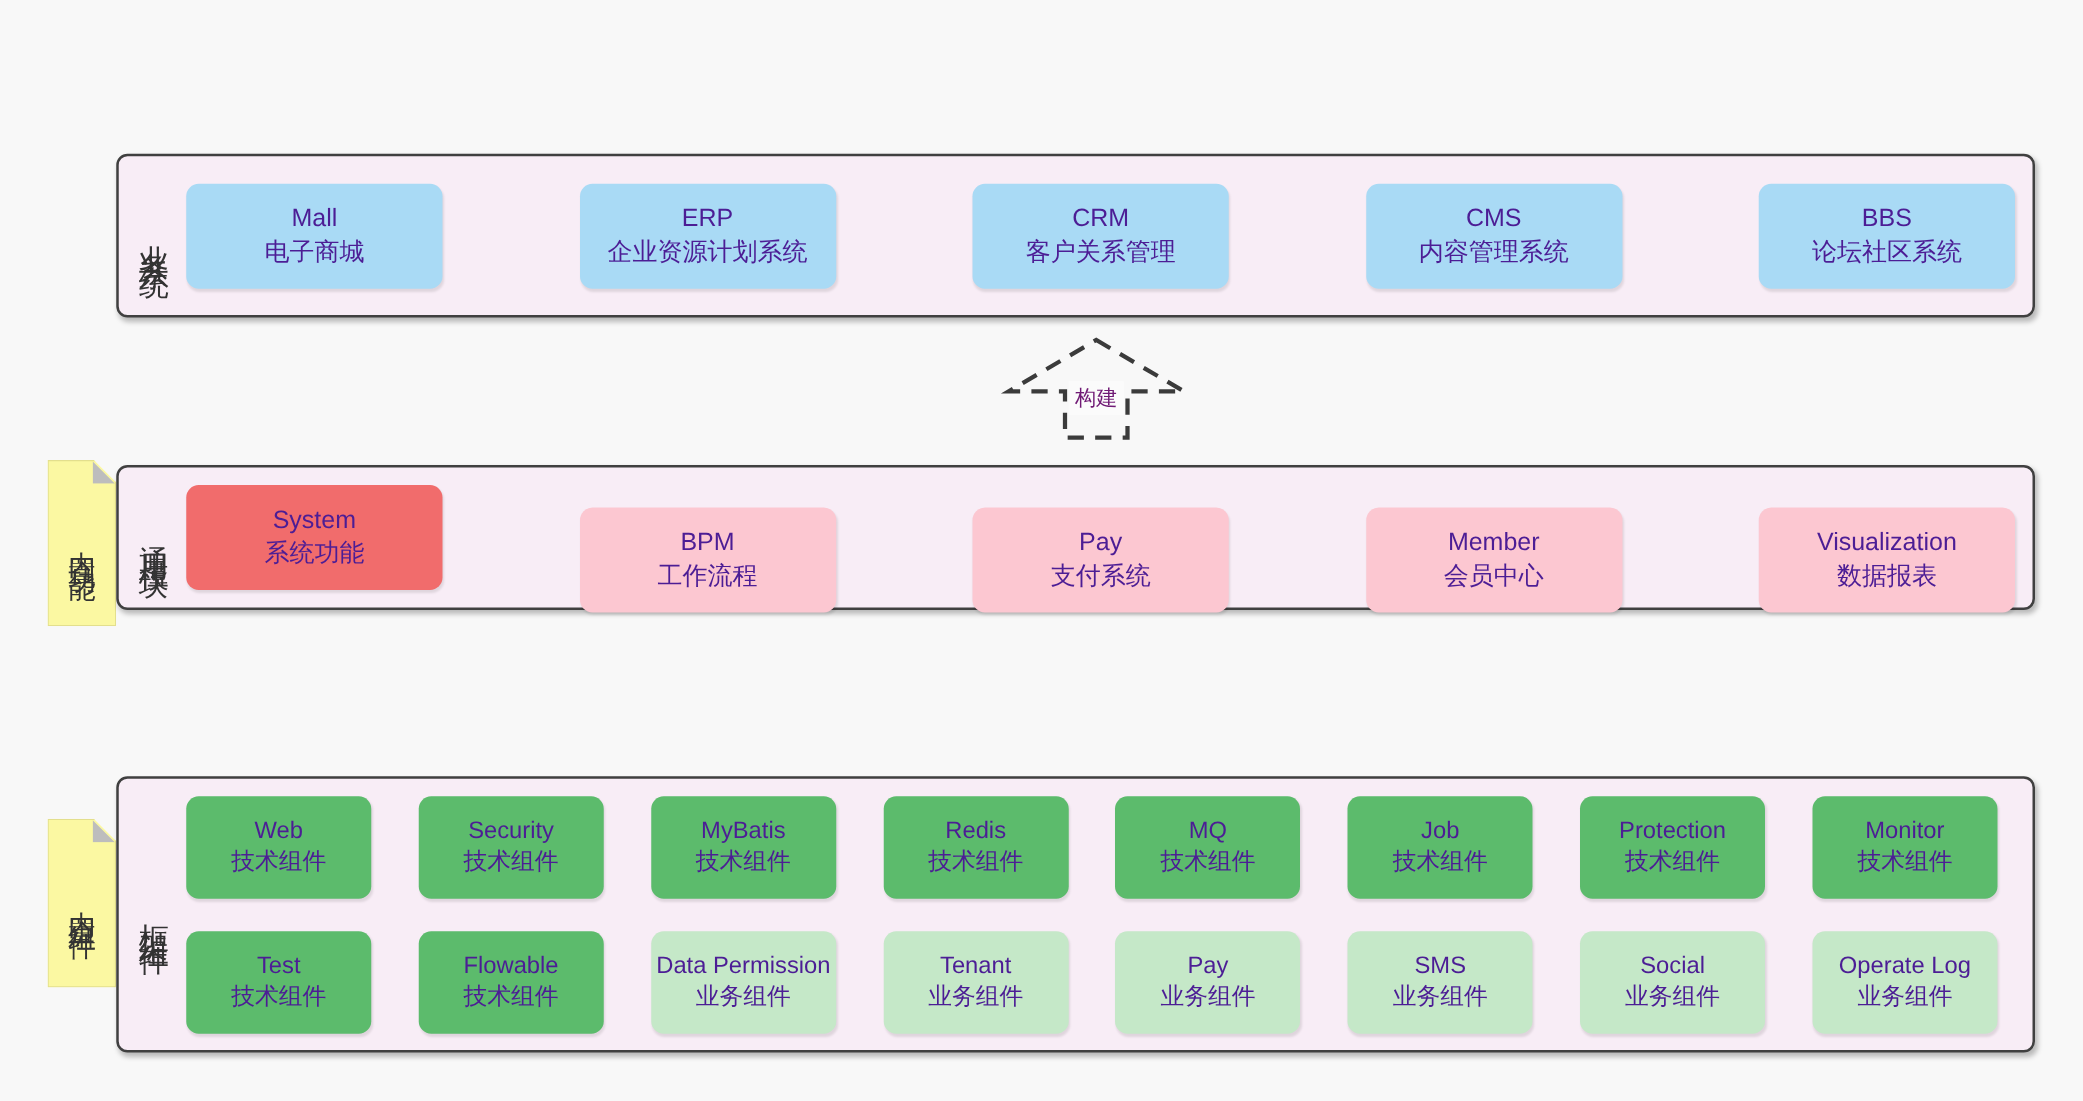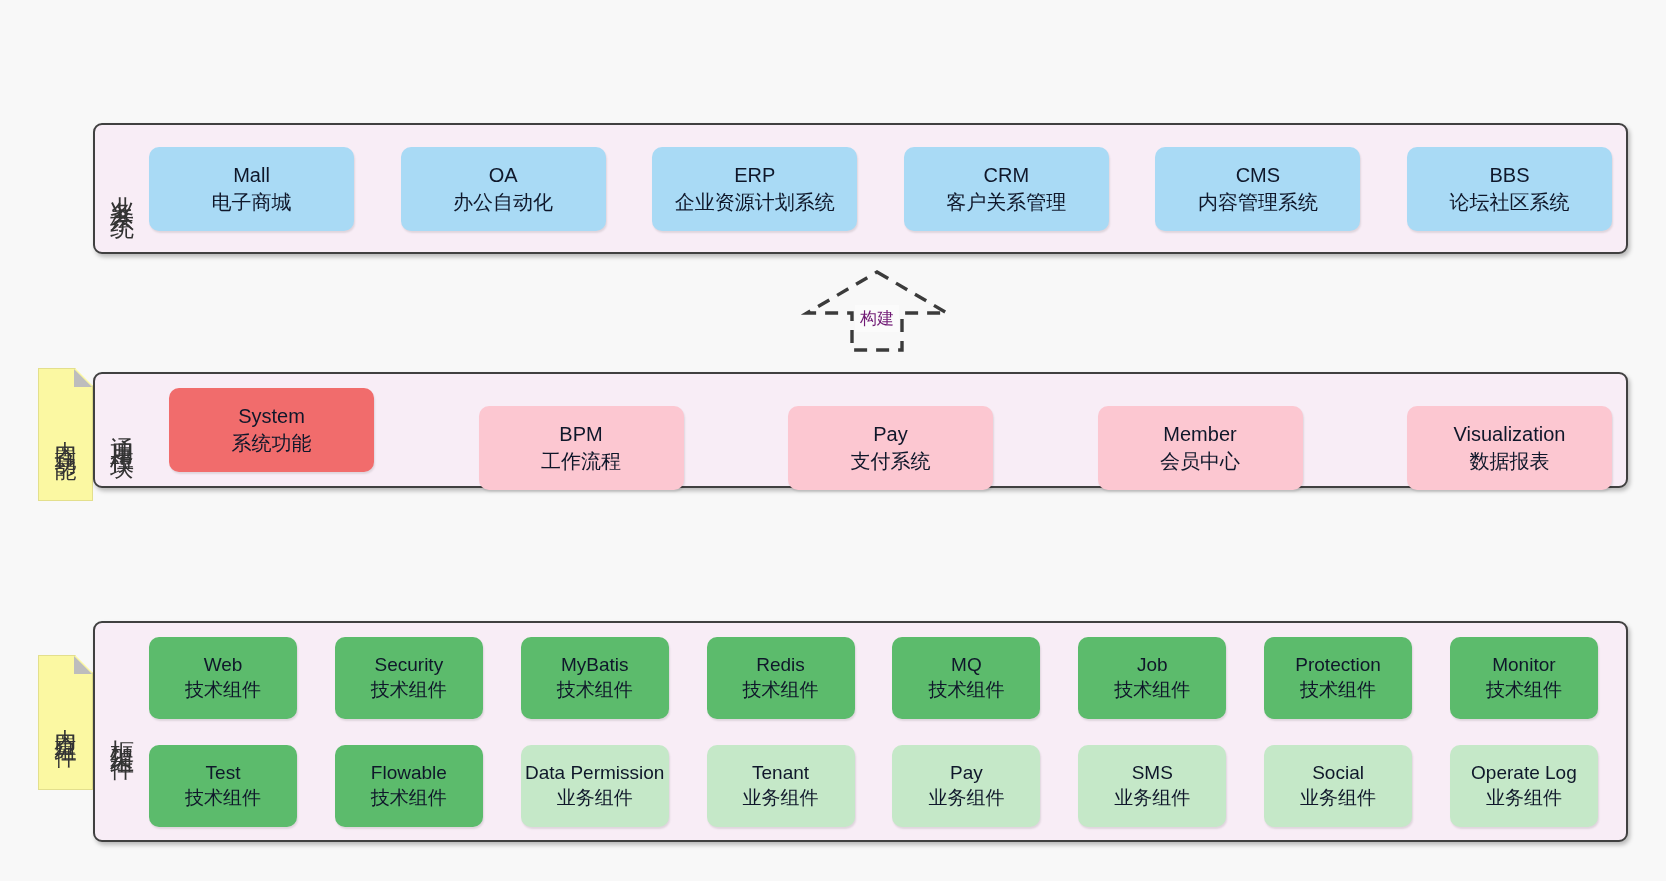--- a/index.html
+++ b/index.html
@@ -10,35 +10,35 @@
     color:#333;
   }
   
   .layer{
     position:absolute;left:93px;width:1535px;box-sizing:border-box;
     background:#f8edf6;border:2px solid #404040;border-radius:9px;
     box-shadow:2px 3px 4px rgba(0,0,0,0.25);
     display:flex;z-index:2;
   }
   .layer-top{top:123px;height:131px;}
-  .layer-mid{top:372px;height:116px;gap:20px;}
+  .layer-mid{top:372px;height:116px;}
   .layer-bot{top:621px;height:221px;}
   .layer-label{flex:0 0 54px;display:flex;align-items:center;justify-content:center;}
   .vtext{
     writing-mode:vertical-rl;text-orientation:upright;
     font-size:24px;letter-spacing:6px;line-height:1;color:#333;
   }
   .boxes{flex:1;display:flex;align-items:center;justify-content:space-between;padding-right:14px;}
   .grid{flex:1;display:flex;flex-direction:column;justify-content:center;gap:26px;padding-right:28px;}
   .boxes-row{display:flex;justify-content:space-between;}
   
   .box{
     box-sizing:border-box;border-radius:10px;
     display:flex;flex-direction:column;align-items:center;justify-content:center;
-    text-align:center;font-size:20px;line-height:1.35;color:#0f172a;
+    text-align:center;font-size:20px;line-height:1.35;color:#4c1d95;
     box-shadow:1px 2px 2px rgba(0,0,0,0.10);
     padding:2px 4px;
   }
   .layer-top .box,.layer-mid .box{width:205px;height:84px;}
   .layer-bot .box{width:148px;height:82px;font-size:19px;line-height:1.3;}
   .c-blue{background:#a9daf5;}
   .c-red{background:#f16c6c;}
   .c-pink{background:#fcc7d1;margin-top:35px;}
   .c-green{background:#5cbb6c;}
   .c-lightgreen{background:#c5e8c8;}
@@ -86,24 +86,20 @@
   <section class="layer layer-top">
     <div class="layer-label">
       <span class="vtext">业务系统</span>
     </div>
     <div class="boxes">
       <div class="box c-blue">
         <div>Mall</div>
         <div>电子商城</div>
       </div>
       <div class="box c-blue">
-        <div>OA</div>
-        <div>办公自动化</div>
-      </div>
-      <div class="box c-blue">
         <div>ERP</div>
         <div>企业资源计划系统</div>
       </div>
       <div class="box c-blue">
         <div>CRM</div>
         <div>客户关系管理</div>
       </div>
       <div class="box c-blue">
         <div>CMS</div>
         <div>内容管理系统</div>

